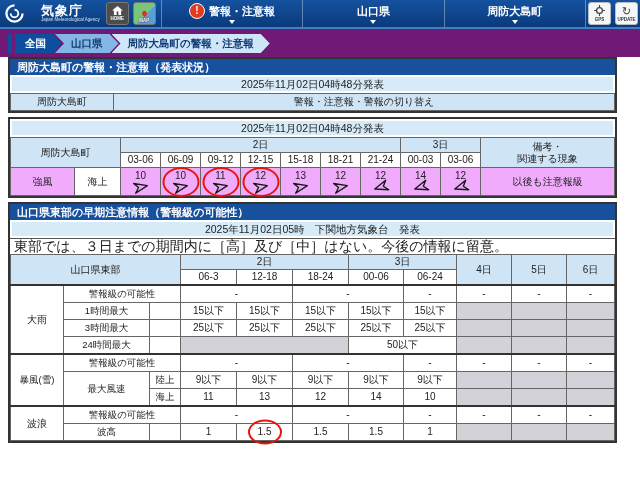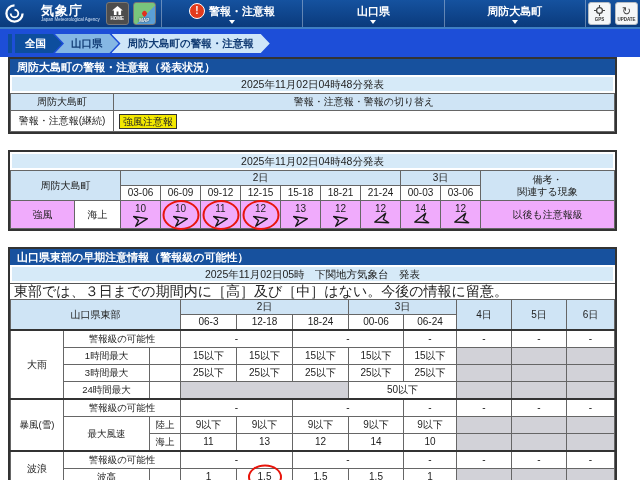--- a/index.html
+++ b/index.html
@@ -30,31 +30,31 @@
   .gps-ic{display:block;}
   .menu{flex:1;display:flex;align-self:stretch;margin-left:3px;border-left:1px solid rgba(255,255,255,.35);}
   .menu-item{flex:1;display:flex;flex-direction:column;align-items:center;justify-content:center;
     border-right:1px solid rgba(255,255,255,.35);cursor:pointer;gap:1px;}
   .menu-top{display:flex;align-items:center;gap:4px;}
   .menu-label{color:#fff;font-size:11px;font-weight:bold;text-align:right;}
   .caret{width:0;height:0;border-left:3px solid transparent;border-right:3px solid transparent;border-top:4px solid #fff;}
   .alert-ic{width:14px;height:14px;border-radius:50%;background:#e23a1c;border:1px solid #fff;
     color:#fff;font-weight:bold;font-size:10px;line-height:14px;text-align:center;}
   
-  .crumbs{display:flex;align-items:center;padding:5px 0 4px 8px;background:#1d4ed8;}
+  .crumbs{display:flex;align-items:center;padding:5px 0 4px 8px;background:#701a75;}
   .crumb-bar{width:4px;height:19px;background:#0d4e9e;margin-right:3px;flex:none;}
   .crumb{height:19px;line-height:19px;font-size:10.5px;font-weight:bold;cursor:pointer;}
   .c1{background:#0d4e9e;color:#fff;padding:0 16px 0 10px;
       clip-path:polygon(0 0,calc(100% - 9px) 0,100% 50%,calc(100% - 9px) 100%,0 100%);}
   .c2{background:#85b7e4;color:#123c74;padding:0 16px 0 16px;margin-left:-7px;
       clip-path:polygon(0 0,calc(100% - 9px) 0,100% 50%,calc(100% - 9px) 100%,0 100%,9px 50%);}
   .c3{background:#cfe6f8;color:#123c74;padding:0 16px 0 16px;margin-left:-7px;
       clip-path:polygon(0 0,calc(100% - 9px) 0,100% 50%,calc(100% - 9px) 100%,0 100%,9px 50%);}
   
-  .section{width:609px;margin:0 0 16px 8px;border:2px solid #333;box-sizing:border-box;background:#fff;}
+  .section{width:609px;margin:0 0 4px 8px;border:2px solid #333;box-sizing:border-box;background:#fff;}
   .sec-hd{background:#17519e;color:#fff;font-weight:bold;font-size:11px;padding:2px 7px;line-height:12px;}
   .sec-date{background:#d6eaf8;text-align:center;font-size:10.5px;padding:1px 0;margin:2px 2px;line-height:12px;}
   .sec-note{font-size:14px;padding:1px 4px;border-top:1px solid #555;line-height:13px;}
   table{border-collapse:collapse;width:100%;table-layout:fixed;}
   td,th{border:1px solid #666;text-align:center;padding:0;font-weight:normal;font-size:10px;line-height:12px;overflow:visible;}
   th{font-size:10px;}
   .hdr{background:#cfe4f5;}
   .thick td,.thick th{border-top:2px solid #333;}
   table{border-top:1px solid #333;}
   
@@ -151,26 +151,20 @@
   <div class="sec-date">2025年11月02日04時48分発表</div>
   <table class="s1">
     <colgroup>
         <col style="width:103px">
         <col>
       </colgroup>
     <tbody>
         <tr>
       <td class="hdr">周防大島町</td>
       <td class="hdr">警報・注意報・警報の切り替え</td>
-    </tr>
-    <tr class="row2">
-      <td>警報・注意報(継続)</td>
-      <td class="cell-left">
-        <span class="badge">強風注意報</span>
-      </td>
     </tr>
   </tbody>
     </table>
 </div>
 
 <div class="section">
   <div class="sec-date">2025年11月02日04時48分発表</div>
   <table class="s2">
     <colgroup>
       <col style="width:64px">

